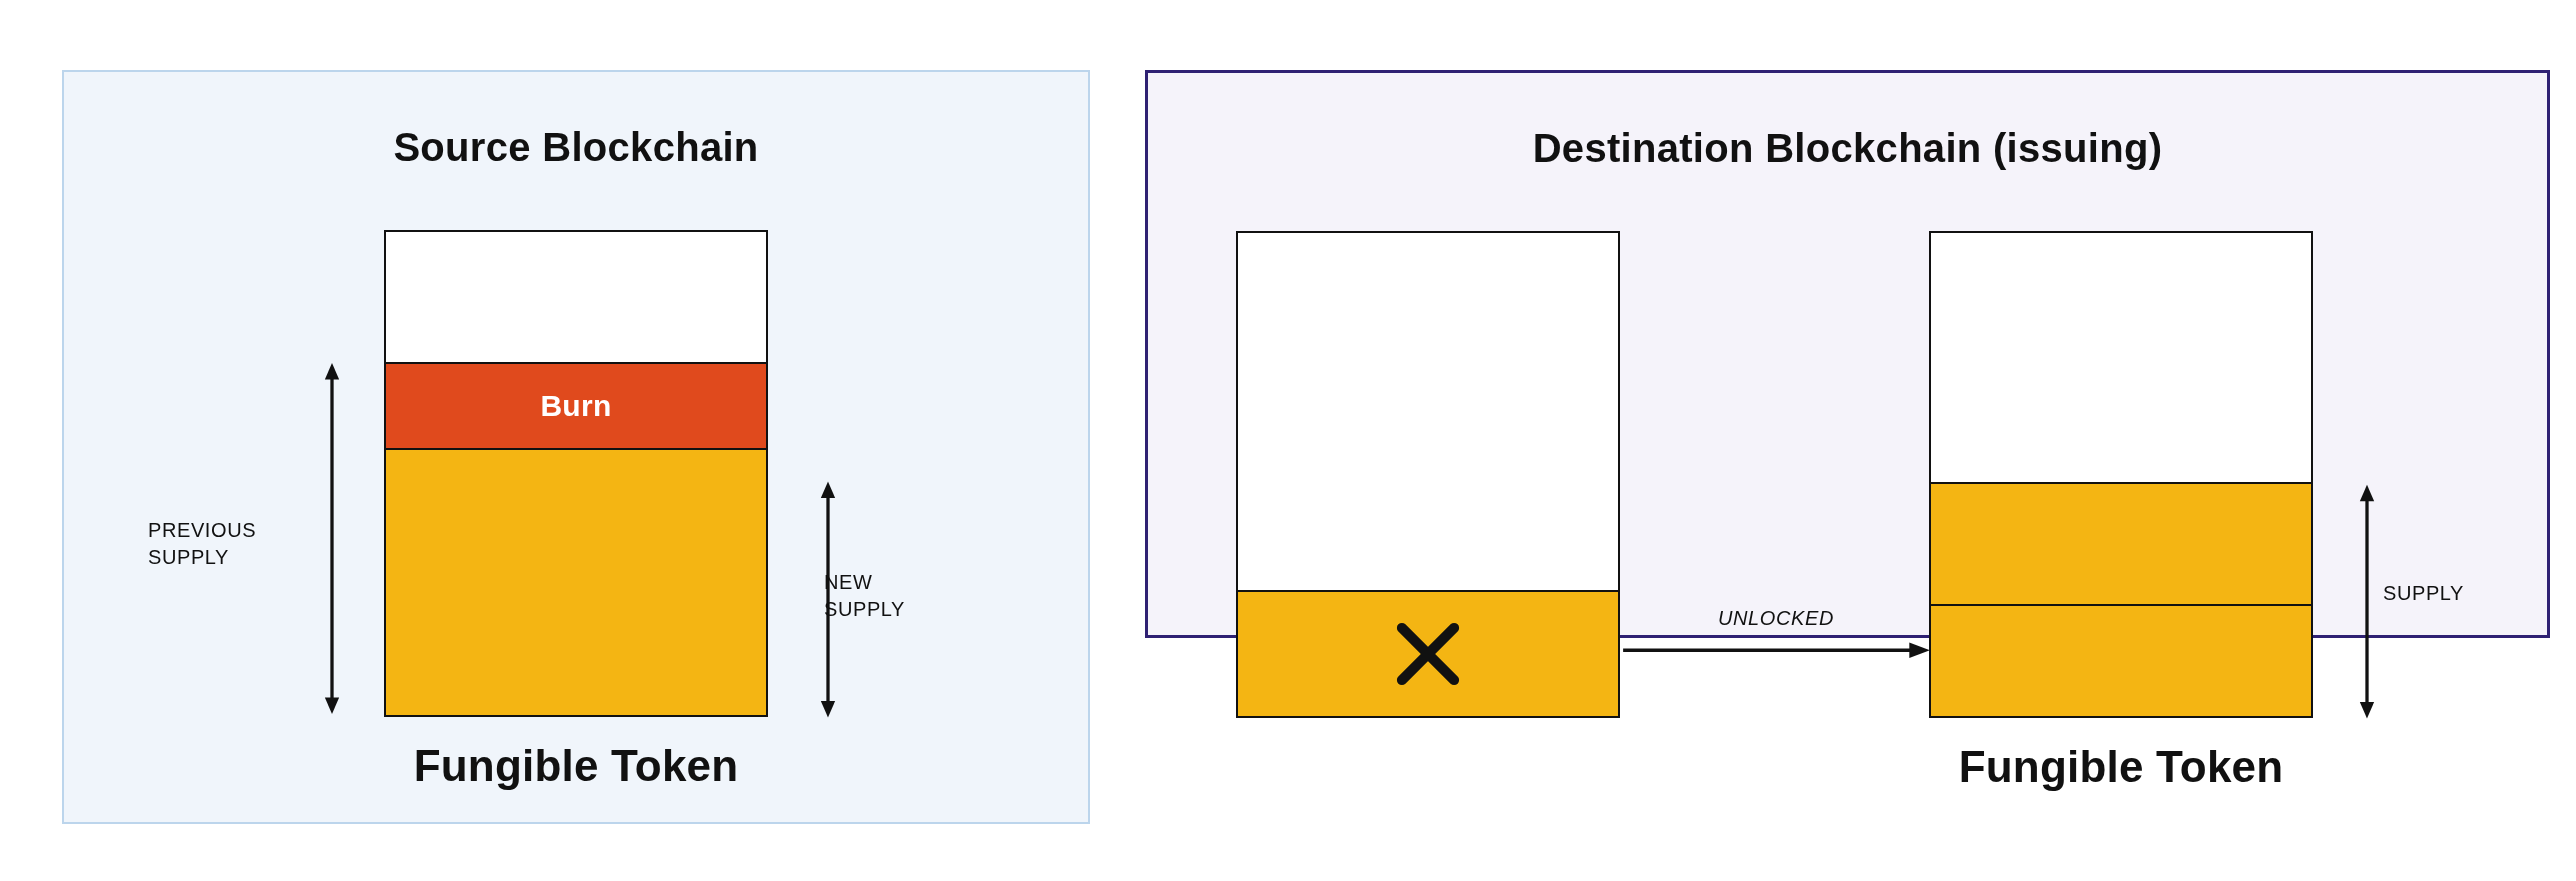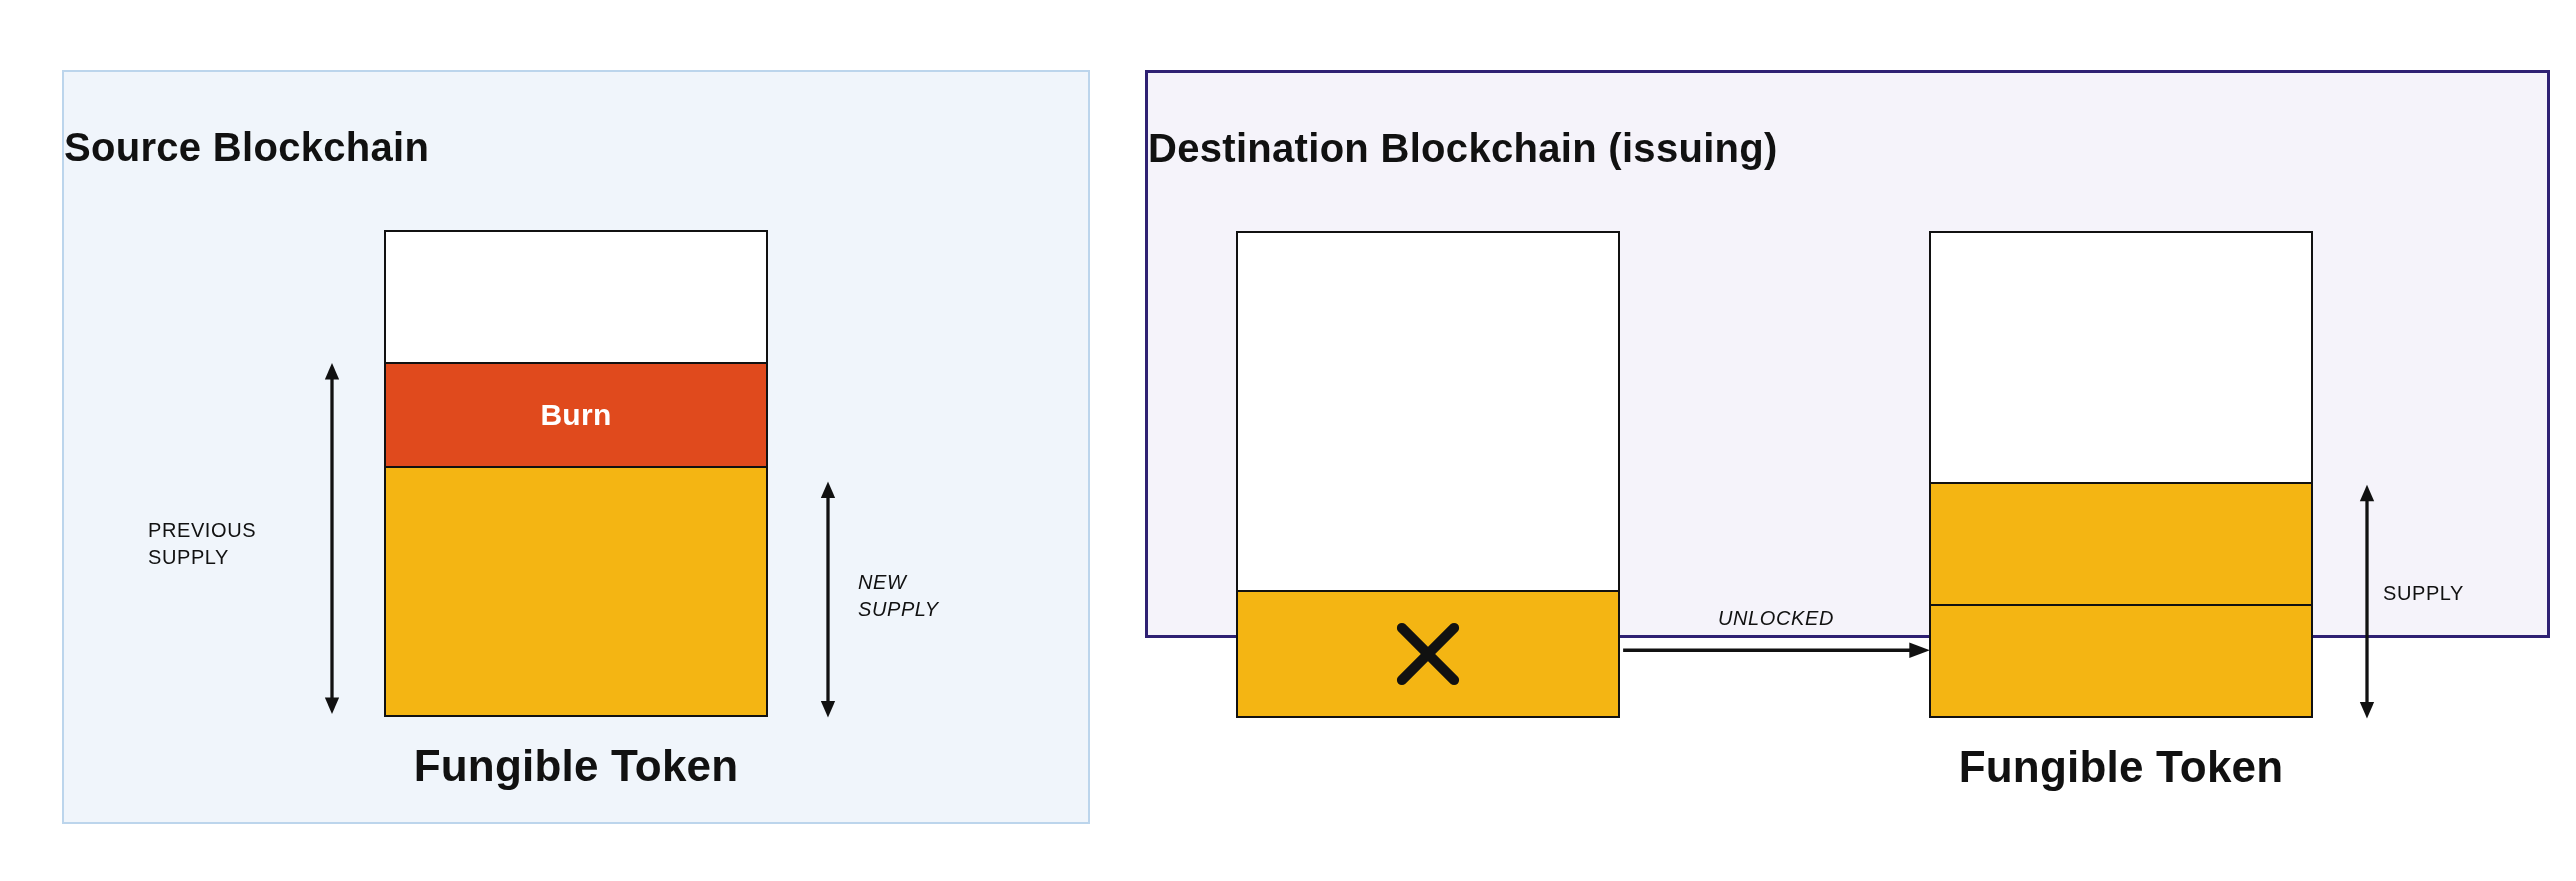--- a/index.html
+++ b/index.html
@@ -27,21 +27,21 @@
     background: var(--source-bg);
     border: 2.2px solid var(--source-border);
   }
   .panel.destination {
     left: 1145px; top: 70px; width: 1405px; height: 568px;
     background: var(--destination-bg);
     border: 3.3px solid var(--destination-border);
   }
   .panel-title {
     position: absolute; left: 0; right: 0; top: 55px; margin: 0;
-    text-align: left;
+    text-align: center;
     font-size: 40px; font-weight: 700; letter-spacing: 0.3px;
     line-height: 1;
   }
   .bar {
     position: absolute;
     width: 384px; height: 487px;
     border: 2.2px solid var(--ink);
     background: #ffffff;
     display: flex; flex-direction: column;
   }
@@ -66,21 +66,21 @@
     position: absolute;
     font-size: 20px; font-weight: 400; letter-spacing: 0.6px;
     line-height: 1.34; 
     white-space: pre-line;
   }
   svg.arrow, svg.cross { display: block; }
   .abs { position: absolute; }
 
   
   .src-empty   { height: 130px; }
-  .src-burn    { height: 106px; border-top: 2.2px solid var(--ink); border-bottom: 2.2px solid var(--ink); text-align: right; }
+  .src-burn    { height: 88px; border-top: 2.2px solid var(--ink); border-bottom: 2.2px solid var(--ink); text-align: right; }
   .src-supply  { flex: 1; }
   .pool-empty  { height: 357px; }
   .pool-locked { flex: 1; border-top: 2.2px solid var(--ink); }
   .dst-empty   { height: 249px; }
   .dst-yellow1 { height: 122px; border-top: 2.2px solid var(--ink); }
   .dst-yellow2 { flex: 1; }
 </style>
 </head>
 <body>
 
@@ -105,21 +105,21 @@
       <polygon points="20,640 7,610 33,610" fill="#111111"></polygon>
     </svg>
     <div class="small-label" style="left:84px; top:445px; width:189px;">PREVIOUS
 SUPPLY</div>
 
     <svg class="arrow abs" style="left:753px; top:407px;" width="22" height="241" viewBox="0 0 40 433">
       <line x1="20" y1="24" x2="20" y2="409" stroke="#111111" stroke-width="6"></line>
       <polygon points="20,2 7,32 33,32" fill="#111111"></polygon>
       <polygon points="20,431 7,401 33,401" fill="#111111"></polygon>
     </svg>
-    <div class="small-label" style="left:794px; top:497px; width:134px;font-style:italic;">NEW
+    <div class="small-label" style="left:760px; top:497px; width:134px;">NEW
 SUPPLY</div>
   </section>
 
   <section class="panel destination">
     <h2 class="panel-title">Destination Blockchain (issuing)</h2>
 
     <div class="bar" style="left:88px; top:158px;">
       <div class="seg white pool-empty"></div>
       <div class="seg yellow pool-locked centered">
         <svg class="cross" width="70" height="70" viewBox="0 0 126 126">

